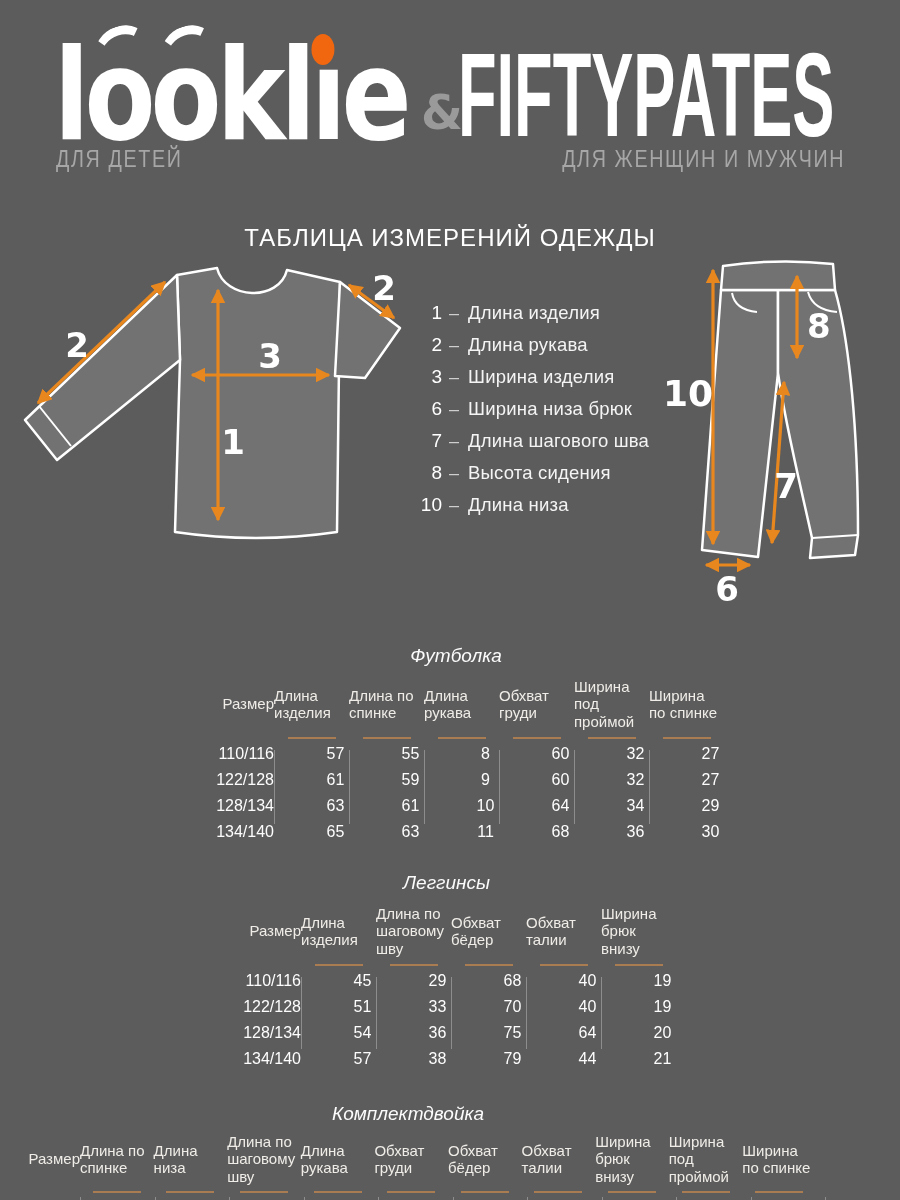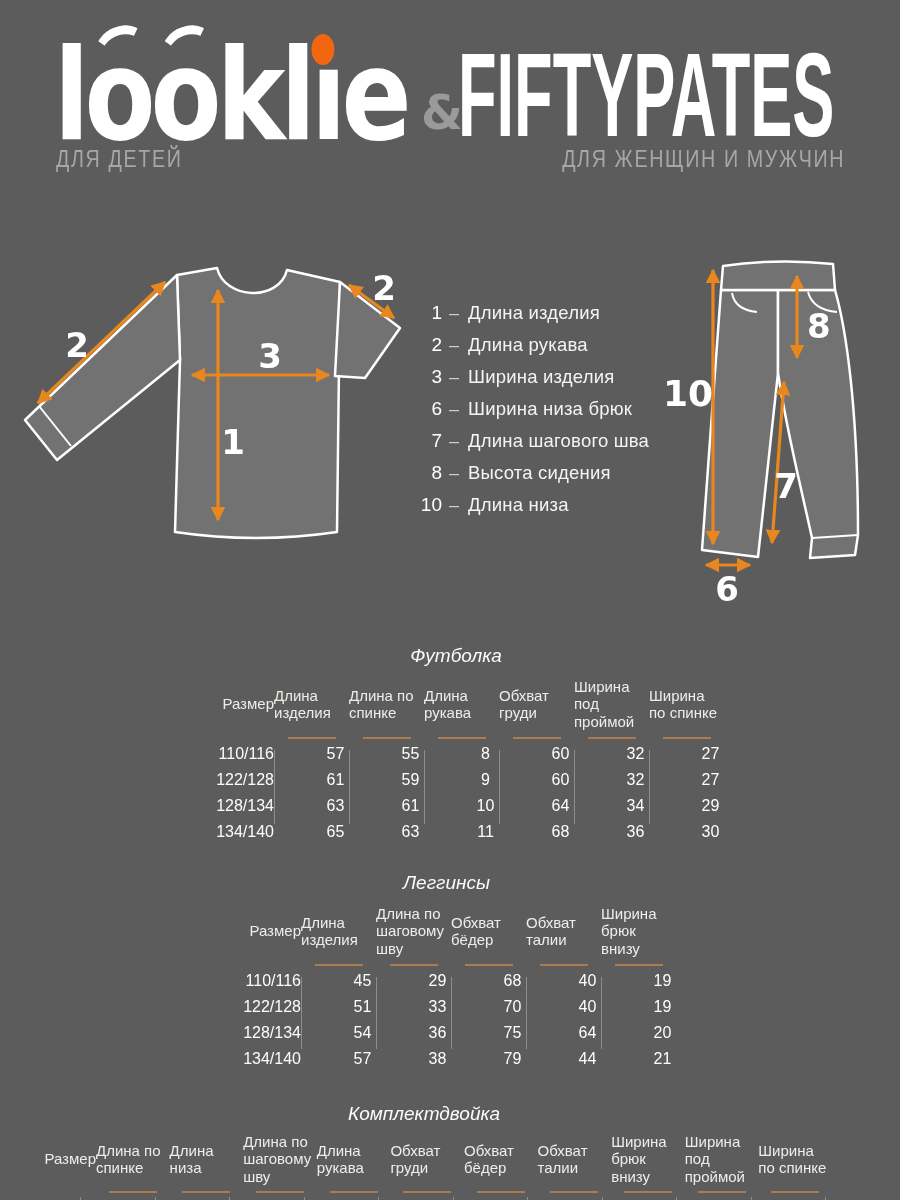--- a/index.html
+++ b/index.html
@@ -51,21 +51,21 @@
   .dsvg text{font-family:"DejaVu Sans", sans-serif; font-weight:700; fill:#ffffff;}
   .legend{position:absolute; left:406px; top:297px;}
   .leg-row{display:flex; align-items:center; height:32px; white-space:nowrap;}
   .leg-num{width:36px; text-align:right; font-size:19px; color:#fff;}
   .leg-dash{margin:0 9px 0 7px; color:#cfcfcf; font-size:18px;}
   .leg-label{font-size:18.5px; color:#f4f4f4; letter-spacing:0.2px;}
   
   .tsec{position:absolute;}
   .sec-tshirt{left:188px; top:645px; width:536px; --fw:86px;}
   .sec-leg   {left:217px; top:872px; width:459px; --fw:84px;}
-  .sec-set   {left:0px;   top:1103px; width:816px;padding-left:16px; --fw:80px;}
+  .sec-set   {left:0px;   top:1103px; width:816px; --fw:80px;}
   .ttitle{height:22px; line-height:22px; font-size:19px; color:#fbfbfb; text-align:center;font-style:italic;}
   .trow{display:flex;}
   .thead{margin-top:10px; height:64px; position:relative;}
   .sec-set .thead{margin-top:8px; height:62px;}
   .tcell{flex:1; display:flex; align-items:center; justify-content:center; text-align:center; position:relative;}
   .tcell.first{flex:0 0 var(--fw);justify-content:flex-end;}
   .thead .tcell{padding-bottom:10px; box-sizing:border-box;}
   .hspan{font-size:15px; line-height:1.15; color:#f0ede8; text-align:left; display:inline-block;}
   .hline{
     position:absolute; bottom:2px; left:50%; transform:translateX(-50%);
@@ -87,20 +87,21 @@
   <div>
     <div class="brand-left">
       <span>l</span><span class="o-wrap">o</span><span class="o-wrap">o</span><span>kl</span><span class="i-wrap"><span>ı</span><span class="i-dot"></span></span><span>e</span>
     </div>
     <div class="amp">&amp;</div>
     <div class="brand-right">FIFTYPATES</div>
     <div class="tagline-left">ДЛЯ ДЕТЕЙ</div>
     <div class="tagline-right">ДЛЯ ЖЕНЩИН И МУЖЧИН</div>
   </div>
 
+  <div class="main-title">ТАБЛИЦА ИЗМЕРЕНИЙ ОДЕЖДЫ</div>
 
   <svg class="dsvg" style="left:15px; top:258px;" width="405" height="325" viewBox="0 0 405 325" xmlns="http://www.w3.org/2000/svg">
     <defs>
       <marker id="ah1" viewBox="0 0 10 10" refX="9" refY="5" markerWidth="4.6" markerHeight="4.6" orient="auto-start-reverse">
         <path d="M0,0 L10,5 L0,10 Z" fill="#e8871e"></path>
       </marker>
     </defs>
 
     <path d="M162,17 L202,10 C210,42 264,44 272,12 L325,24 L322,274 Q241,286 160,274 L165,102 Z" fill="#727272" stroke="#ffffff" stroke-width="2.5" stroke-linejoin="round"></path>
 

